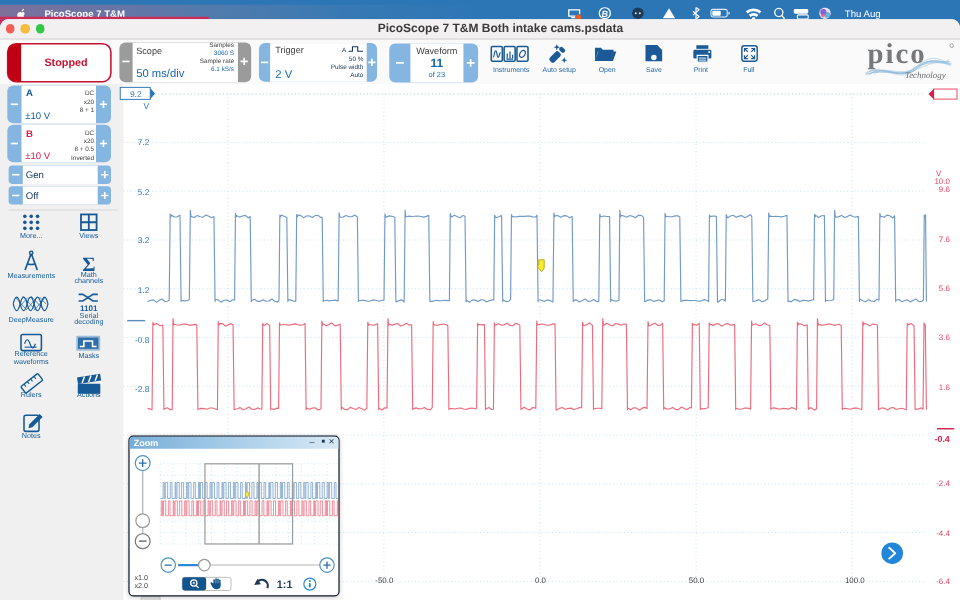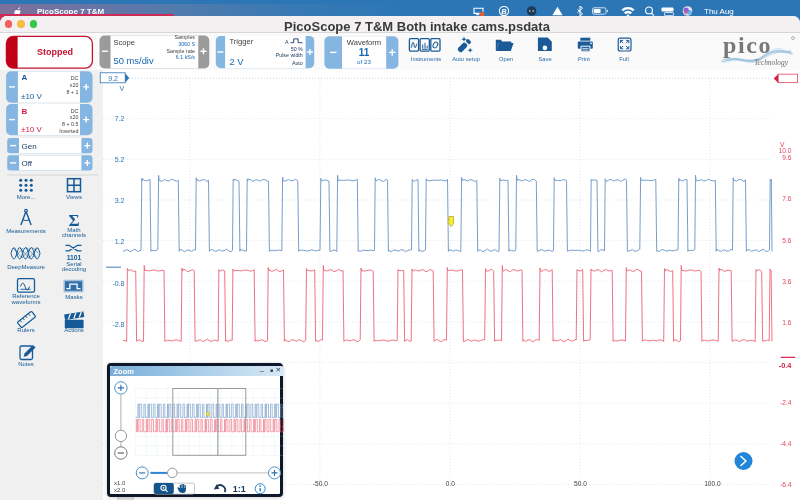--- a/index.html
+++ b/index.html
@@ -5,30 +5,30 @@
 html,body{width:800px;height:500px;overflow:hidden;font-family:"Liberation Sans",sans-serif;background:#2d76b6}
 .abs{position:absolute}
 #menubar{position:absolute;left:0;top:4px;width:664px;height:15.5px;
  background:linear-gradient(90deg,#7d709b 0%,#6b74a4 12%,#4f7bad 28%,#3679b4 45%,#2d76b6 60%,#2d76b6 100%);
  color:#fff;font-size:8px;font-weight:bold}
 #crimson{position:absolute;left:0;top:14px;width:174px;height:2.4px;background:#cb2b56;border-radius:0 2px 2px 0}
 #crimson2{position:absolute;left:0;top:16px;width:6px;height:4.5px;background:#cb2b56;clip-path:polygon(0 0,100% 0,0 100%)}
 #win{position:absolute;left:0;top:16px;width:800px;height:484px;background:#fafafa;border-radius:7px 7px 0 0;overflow:hidden}
 #titlebar{position:absolute;left:0;top:0;width:800px;height:17px;background:#f3f0f1;border-bottom:1px solid #d9d6d7}
 .tl{position:absolute;top:4.2px;width:7.6px;height:7.6px;border-radius:50%}
-#title{position:absolute;top:2.9px;left:34px;width:766px;text-align:center;font-size:13px;font-weight:bold;color:#3a3a3a}
+#title{position:absolute;top:2.9px;left:34px;width:766px;text-align:center;font-size:10px;font-weight:bold;color:#3a3a3a}
 #toolbar{position:absolute;left:0;top:34px;width:800px;height:36px;background:#fafafa}
 #sidebar{position:absolute;left:0;top:70px;width:103px;height:430px;background:#f0f0f0}
 #plotbg{position:absolute;left:103px;top:70px;width:697px;height:430px;background:#fff}
 svg{display:block}
 #plotsvg{position:absolute;left:0;top:0}
 .icolbl{position:absolute;font-size:5.8px;color:#2a6aa5;text-align:center;white-space:nowrap}
 .sblbl{position:absolute;font-size:6px;color:#155a96;text-align:center;line-height:5.6px;white-space:nowrap;width:60px;margin-left:-30px}
 #zoomwin{position:absolute;left:106.5px;top:362.5px;width:176.5px;height:134px;background:#fff;
- border:3px solid #0f172a;border-radius:4px;box-shadow:0 1px 4px rgba(0,0,0,.18)}
+ border:1px solid #0f172a;border-radius:4px;box-shadow:0 1px 4px rgba(0,0,0,.18)}
 #zoomtitle{position:absolute;left:0;top:0;width:174.5px;height:10px;border-radius:3px 3px 0 0;
  background:linear-gradient(90deg,#79add7 0%,#9ec7e6 40%,#d9e9f5 100%);color:#fff;font-size:7.5px;font-weight:bold}
 </style></head>
 <body>
 
 <div id="menubar">
  <svg class="abs" style="left:13.5px;top:2.8px" width="8.5" height="10" viewBox="0 0 10 11">
   <path fill="#fff" d="M6.4 1.7c.5-.6.8-1.3.7-1.7-.7 0-1.4.5-1.8 1-.4.5-.7 1.2-.6 1.7.7.1 1.3-.4 1.7-1zM7.2 3.1c-1 0-1.7.6-2.2.6-.5 0-1.2-.6-2-.6C2 3.1 1 3.9.6 5.1c-.6 1.8.3 4.4 1.3 5.3.4.4.8.6 1.3.6.5 0 .7-.3 1.4-.3.7 0 .9.3 1.5.3.6 0 1-.3 1.4-.8.5-.6.7-1.2.7-1.3 0 0-1.4-.5-1.4-2 0-1.3 1.1-1.9 1.1-1.9C7.3 3.5 6.4 3.1 7.2 3.1z"></path>
  </svg>
  <span class="abs" style="left:37px;top:3.2px">PicoScope 7 T&amp;M</span>

